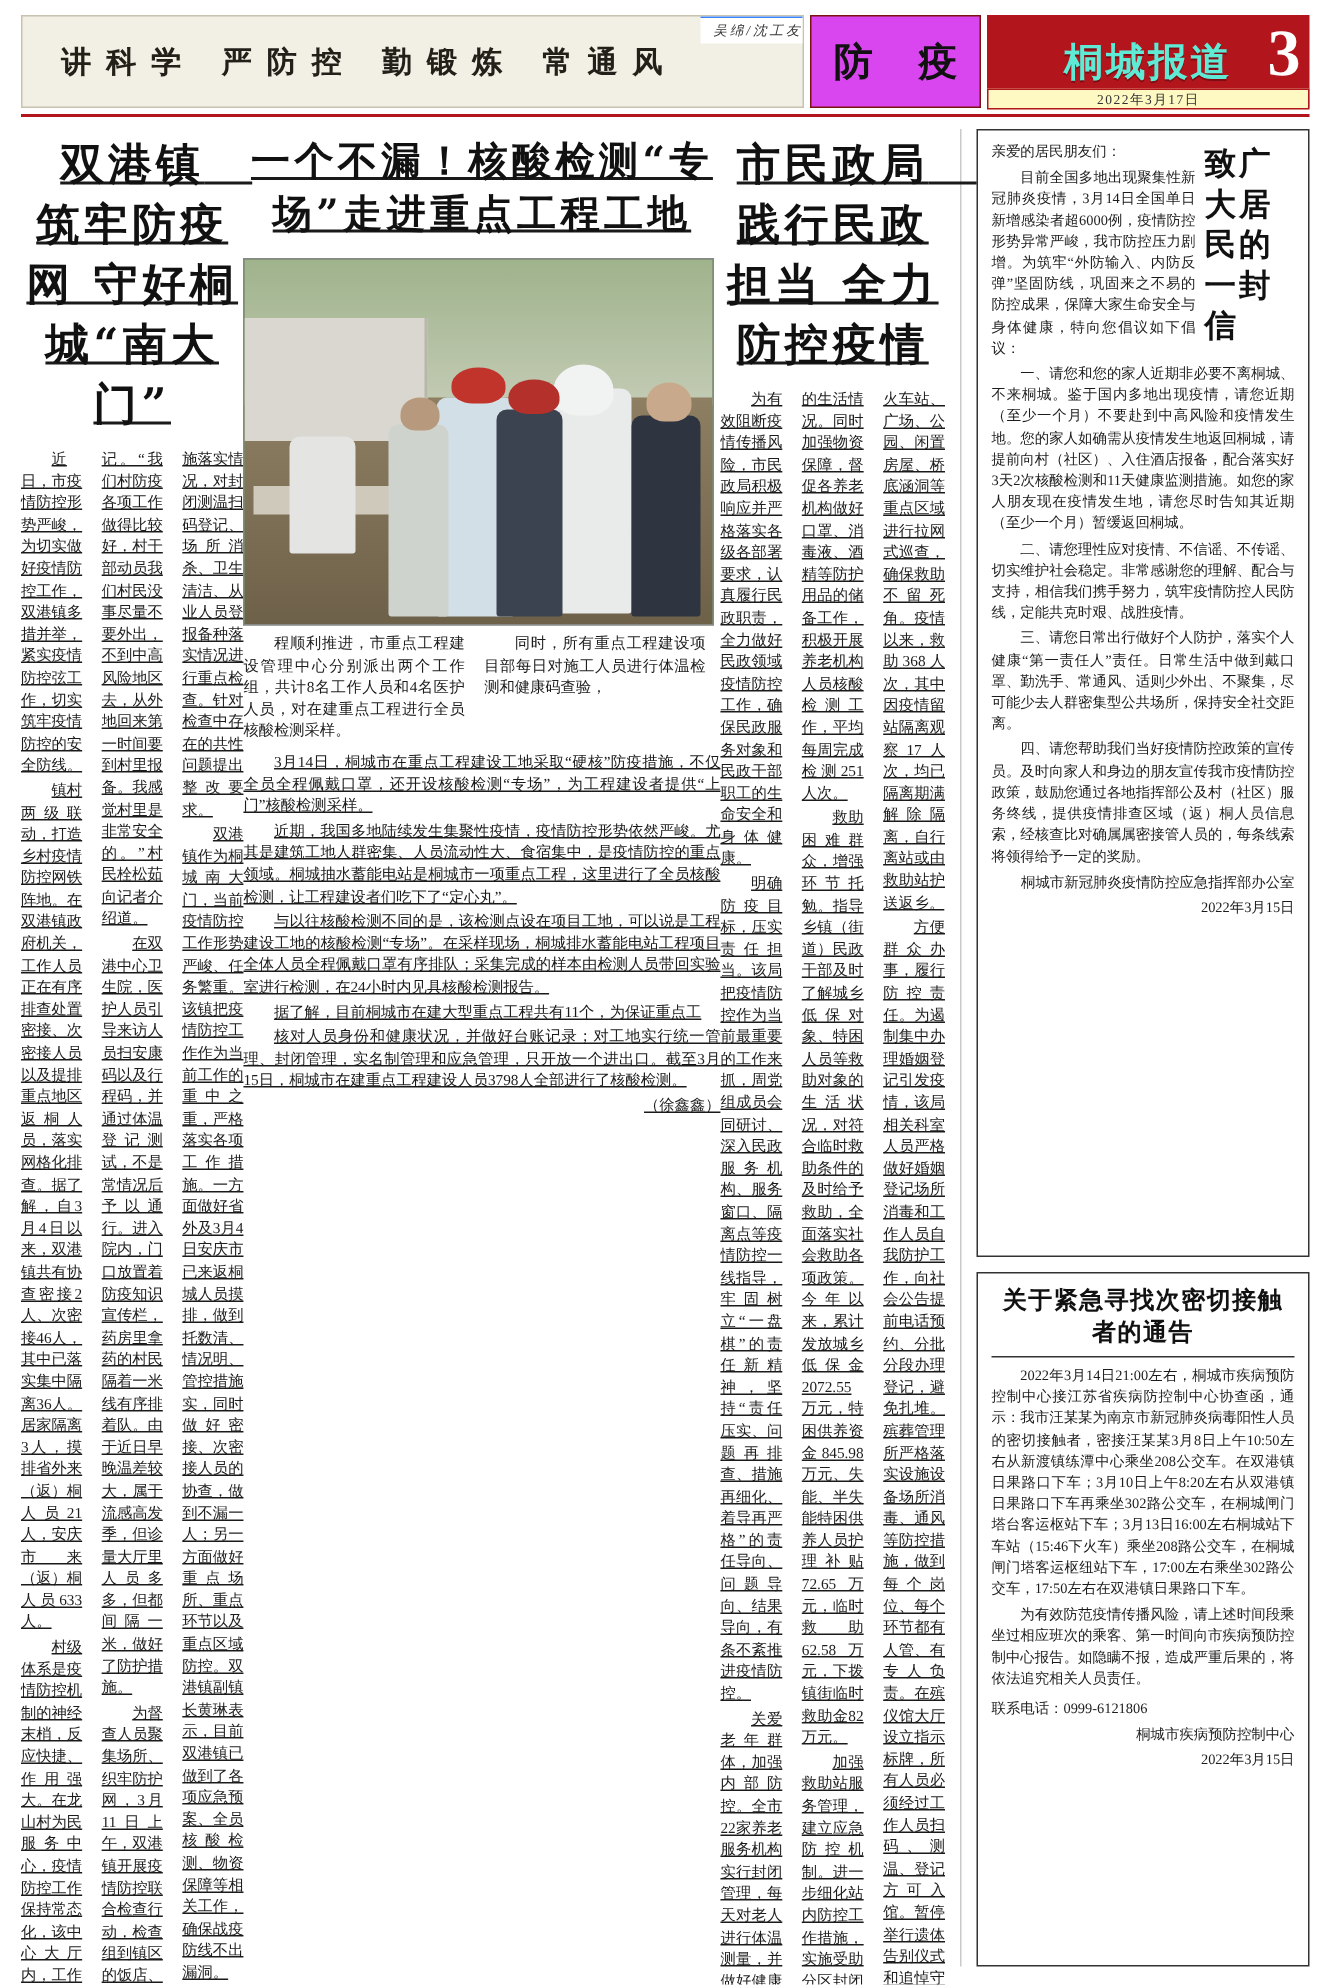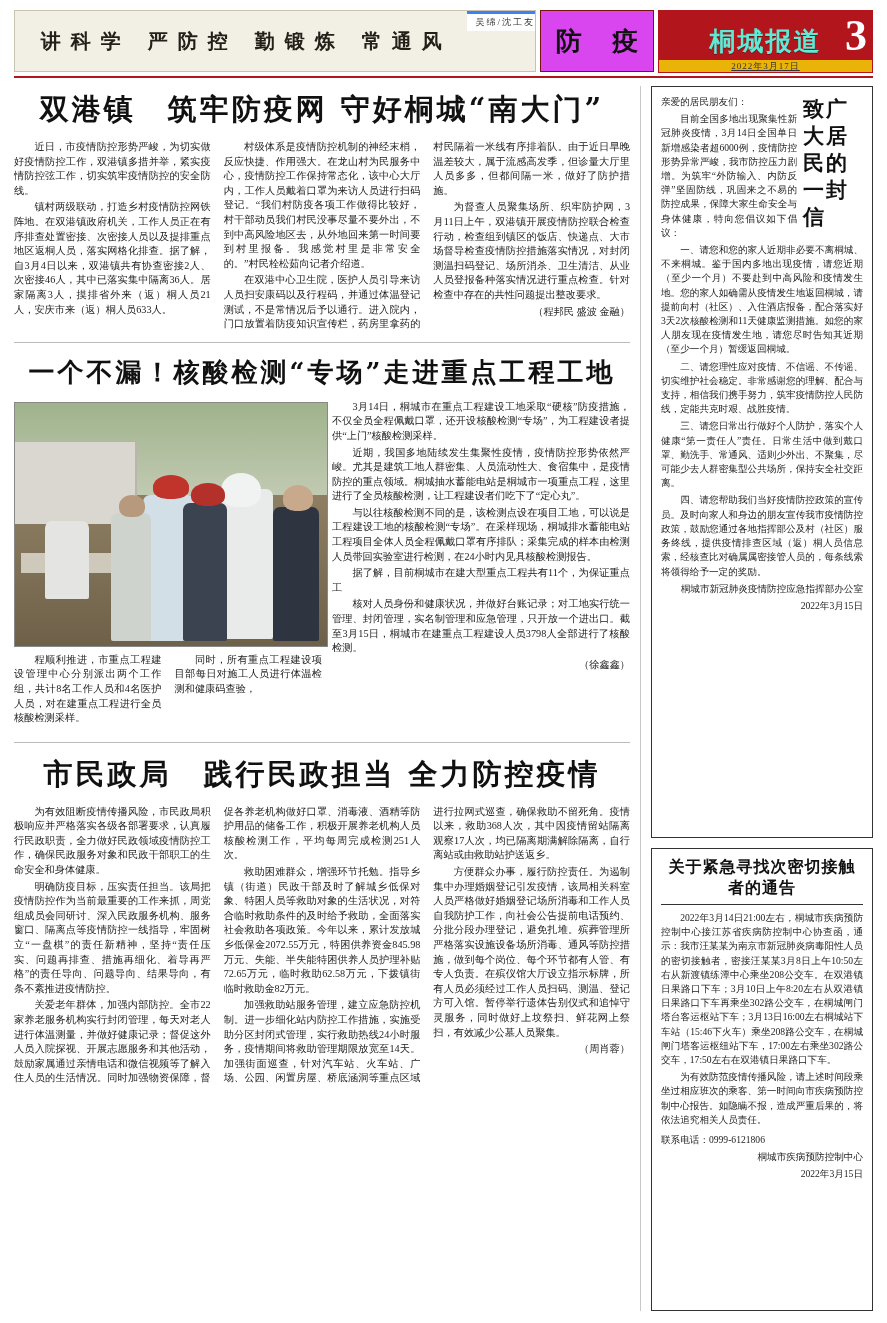--- a/index.html
+++ b/index.html
@@ -36,28 +36,29 @@
     align-items:center;
     justify-content:center;
     font-family:"DejaVu Serif",serif;
     font-size:20px;
     letter-spacing:10px;
     color:#23201a;
     font-weight:bold;
     padding-left:10px;
   }
   .mast-slogan .slogan-credit{
-    border-top:3px solid #3b82f6;
+    border-top:1px solid #3b82f6;
     background:#ffffff;
     font-size:9px;
     color:#333;
     padding:2px 0 2px 8px;
     letter-spacing:2px;
     height:13px;
     line-height:13px;
+    font-style:italic;
   }
   .mast-section{
     flex:0 0 112px;
     margin-left:4px;
     border:1px solid #7a1212;
     background:#d946ef;
     display:flex;
     align-items:center;
     justify-content:center;
   }
@@ -89,43 +90,42 @@
     right:6px;top:-2px;
     font-size:44px;
     color:#ffffff;
     font-family:"Liberation Serif",serif;
     font-weight:bold;
     line-height:56px;
   }
   .mast-date{
     position:absolute;
     left:0;right:0;bottom:-1px;
-    background:#eab308;
+    background:#fef9c3;
     border:1px solid #b2161c;
     color:#333;
     font-size:9px;
     text-align:center;
     height:12px;line-height:12px;
     letter-spacing:1px;
-    text-decoration:underline;
   }
   .rule-thick{
     height:2px;background:#b2161c;margin:3px 0 0 0;
   }
   
   .content{
     display:flex;
     margin-top:8px;
     height:1225px;
   }
   .left-col{
     flex:1;
     padding-right:10px;
     border-right:1px solid #c9c9c9;
-    display:flex;flex-direction:column;
+    display:flex;flex-direction:row;text-decoration:underline;
   }
   .right-col{
     flex:0 0 222px;
     padding-left:10px;
     display:flex;flex-direction:column;
   }
   
   .headline{
     text-align:center;
     font-size:29px;
@@ -247,20 +247,21 @@
     <div class="left-col">
 
       <div>
         <div class="headline">双港镇　筑牢防疫网 守好桐城“南大门”</div>
         <div class="cols3">
           <p>近日，市疫情防控形势严峻，为切实做好疫情防控工作，双港镇多措并举，紧实疫情防控弦工作，切实筑牢疫情防控的安全防线。</p>
           <p>镇村两级联动，打造乡村疫情防控网铁阵地。在双港镇政府机关，工作人员正在有序排查处置密接、次密接人员以及提排重点地区返桐人员，落实网格化排查。据了解，自3月4日以来，双港镇共有协查密接2人、次密接46人，其中已落实集中隔离36人。居家隔离3人，摸排省外来（返）桐人员21人，安庆市来（返）桐人员633人。</p>
           <p>村级体系是疫情防控机制的神经末梢，反应快捷、作用强大。在龙山村为民服务中心，疫情防控工作保持常态化，该中心大厅内，工作人员戴着口罩为来访人员进行扫码登记。“我们村防疫各项工作做得比较好，村干部动员我们村民没事尽量不要外出，不到中高风险地区去，从外地回来第一时间要到村里报备。我感觉村里是非常安全的。”村民栓松茹向记者介绍道。</p>
           <p>在双港中心卫生院，医护人员引导来访人员扫安康码以及行程码，并通过体温登记测试，不是常情况后予以通行。进入院内，门口放置着防疫知识宣传栏，药房里拿药的村民隔着一米线有序排着队。由于近日早晚温差较大，属于流感高发季，但诊量大厅里人员多多，但都间隔一米，做好了防护措施。</p>
           <p>为督查人员聚集场所、织牢防护网，3月11日上午，双港镇开展疫情防控联合检查行动，检查组到镇区的饭店、快递点、大市场督导检查疫情防控措施落实情况，对封闭测温扫码登记、场所消杀、卫生清洁、从业人员登报备种落实情况进行重点检查。针对检查中存在的共性问题提出整改要求。</p>
+          <p>双港镇作为桐城南大门，当前疫情防控工作形势严峻、任务繁重。该镇把疫情防控工作作为当前工作的重中之重，严格落实各项工作措施。一方面做好省外及3月4日安庆市已来返桐城人员摸排，做到托数清、情况明、管控措施实，同时做好密接、次密接人员的协查，做到不漏一人；另一方面做好重点场所、重点环节以及重点区域防控。双港镇副镇长黄琳表示，目前双港镇已做到了各项应急预案、全员核酸检测、物资保障等相关工作，确保战疫防线不出漏洞。</p>
           <p class="byline">（程邦民 盛波 金融）</p>
         </div>
       </div>
 
       <div class="hr-light"></div>
 
       <div>
         <div class="headline sm">一个不漏！核酸检测“专场”走进重点工程工地</div>
 
         <div class="photo-wrap">

